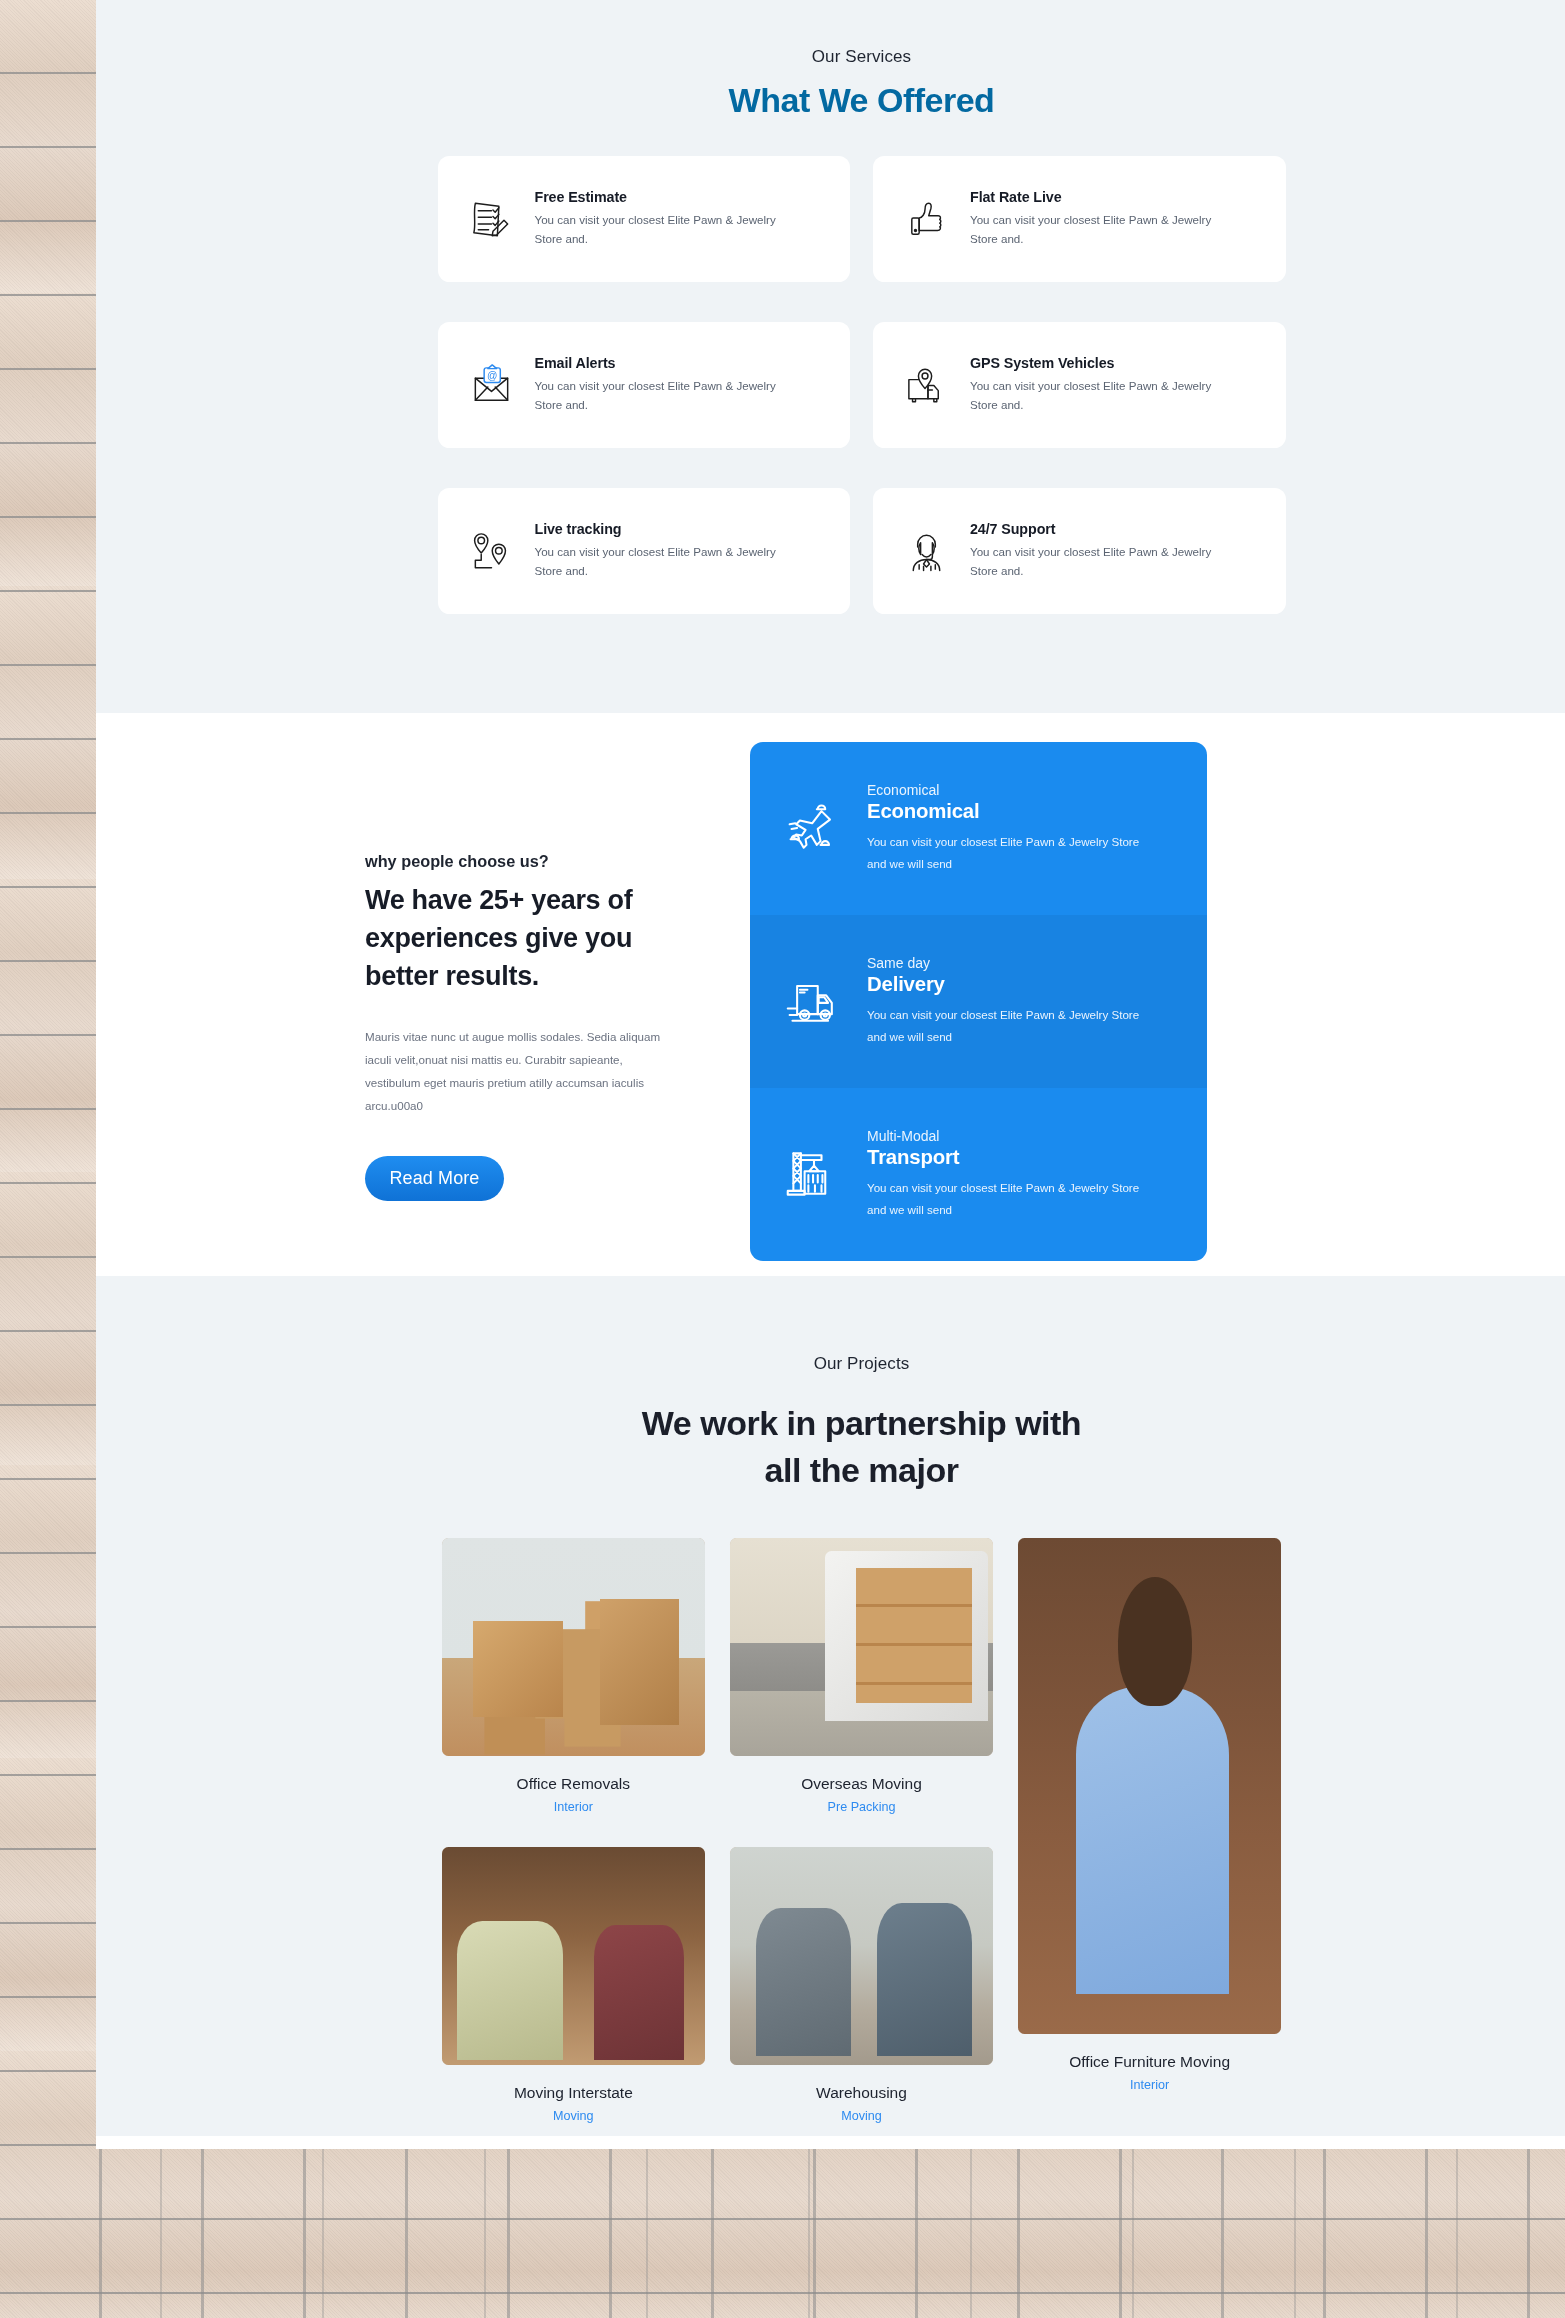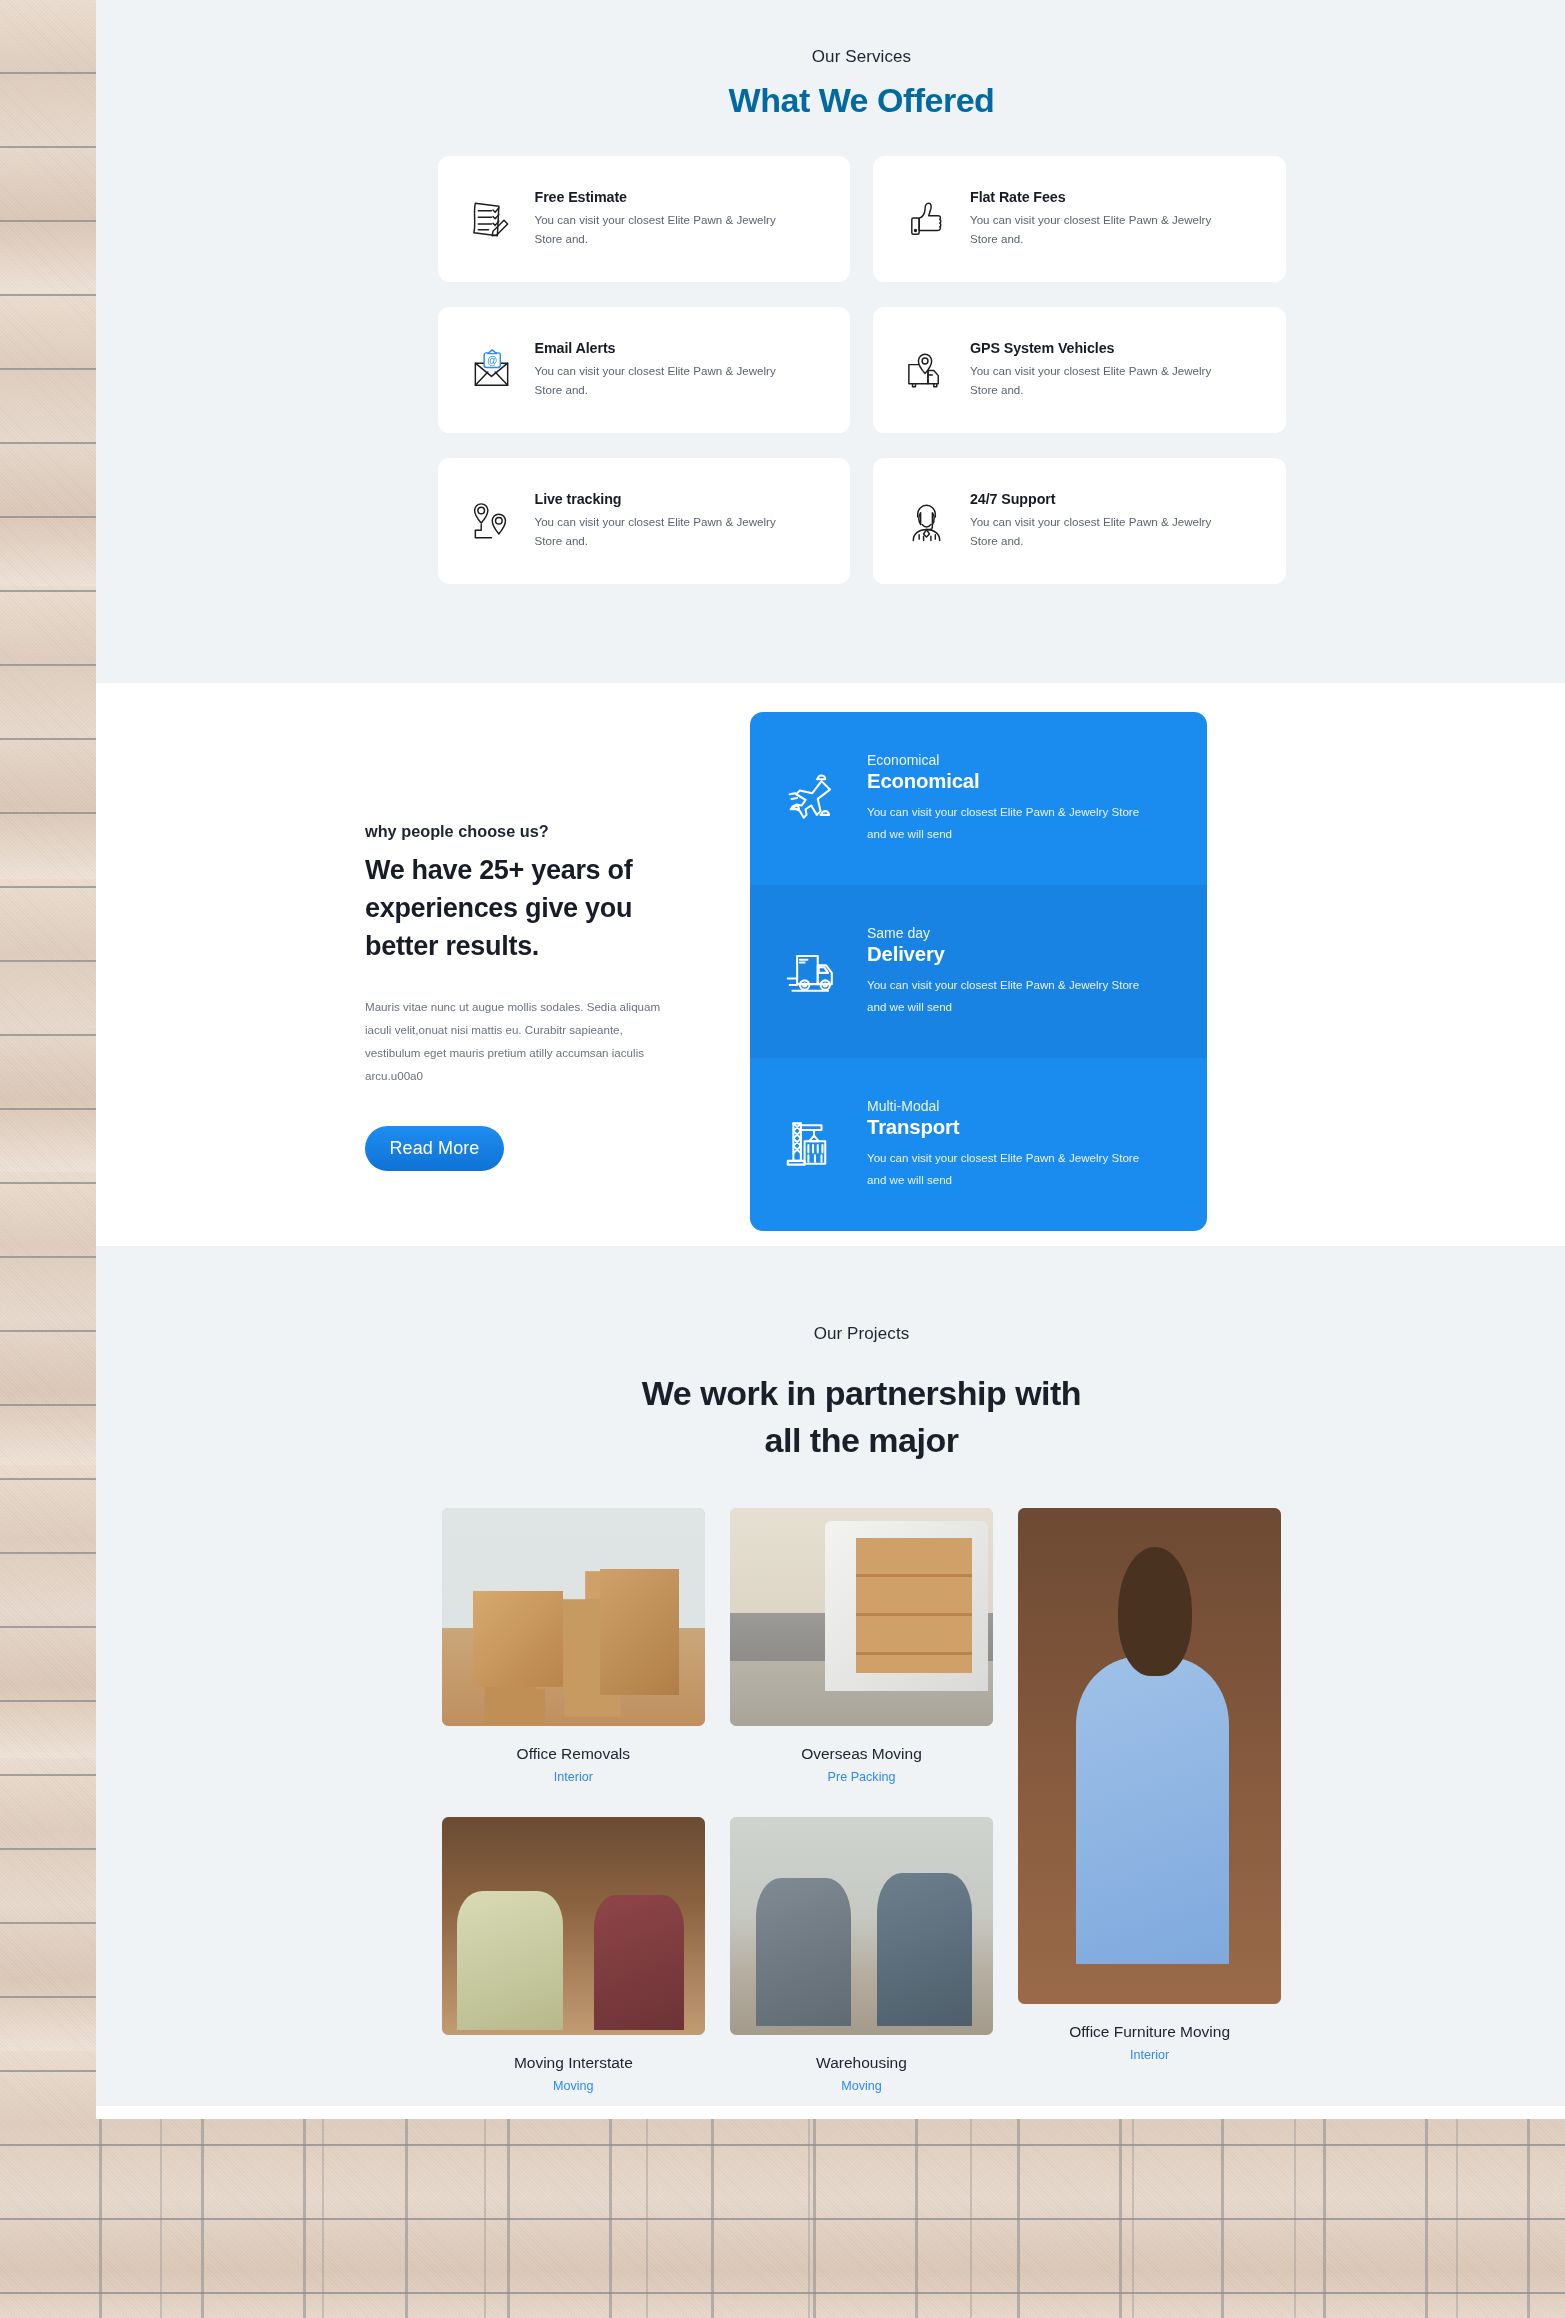--- a/index.html
+++ b/index.html
@@ -74,21 +74,21 @@
     letter-spacing: -0.5px;
     margin-top: 14px;
   }
 
   
   .services-grid {
     width: 848px;
     margin: 36px auto 0;
     display: grid;
     grid-template-columns: 1fr 1fr;
-    gap: 25px 23px;
+    gap: 40px 23px;
   }
   .svc-card {
     background: #ffffff;
     border-radius: 11.4px;
     height: 126px;
     display: flex;
     align-items: center;
     padding: 0 21px 0 28px;
     gap: 18px;
   }
@@ -315,21 +315,21 @@
 
       <div class="svc-card">
         <span class="svc-icon">
           <svg viewBox="0 0 64 64" fill="none" stroke="#1d1d1d" stroke-width="2" stroke-linecap="round" stroke-linejoin="round">
             <path d="M22 30 c4 0 8-6 8-12 0-5 2-8 5-8 3 0 4 3 3 7 l-3 10 h13 c3 0 4 3 2 5 2 1 2 4 0 5 2 1 2 4 0 5 2 1 1 5-3 5 H22 Z"></path>
             <rect x="12" y="30" width="10" height="22" rx="2"></rect>
             <circle cx="17" cy="47" r="1.3" fill="#1d1d1d"></circle>
           </svg>
         </span>
         <div class="svc-text">
-          <div class="svc-title">Flat Rate Fees</div>
+          <div class="svc-title">Flat Rate Live</div>
           <div class="svc-desc">You can visit your closest Elite Pawn &amp; Jewelry Store and.</div>
         </div>
       </div>
 
       <div class="svc-card">
         <span class="svc-icon">
           <svg viewBox="0 0 64 64" fill="none" stroke="#1d1d1d" stroke-width="2" stroke-linecap="round" stroke-linejoin="round">
             <path d="M10 22 L32 40 L54 22"></path>
             <path d="M10 22 h44 v30 h-44 z"></path>
             <path d="M10 52 L27 34 M54 52 L37 34"></path>

